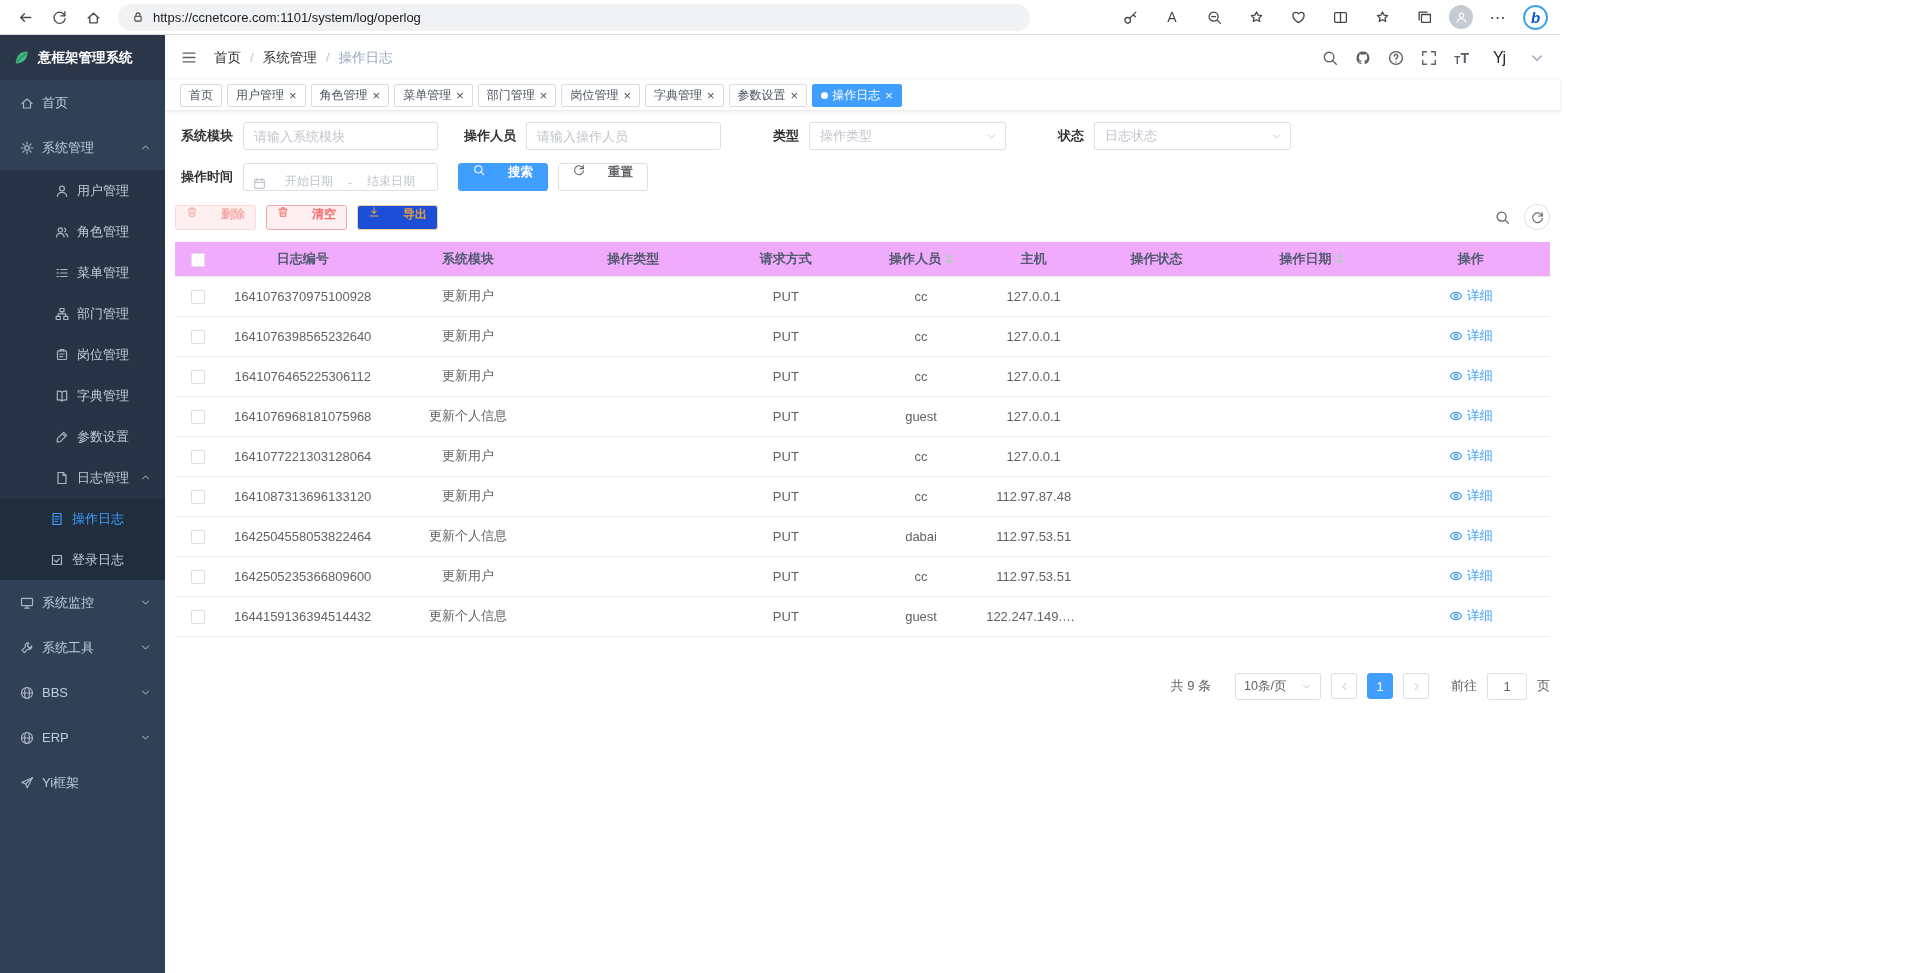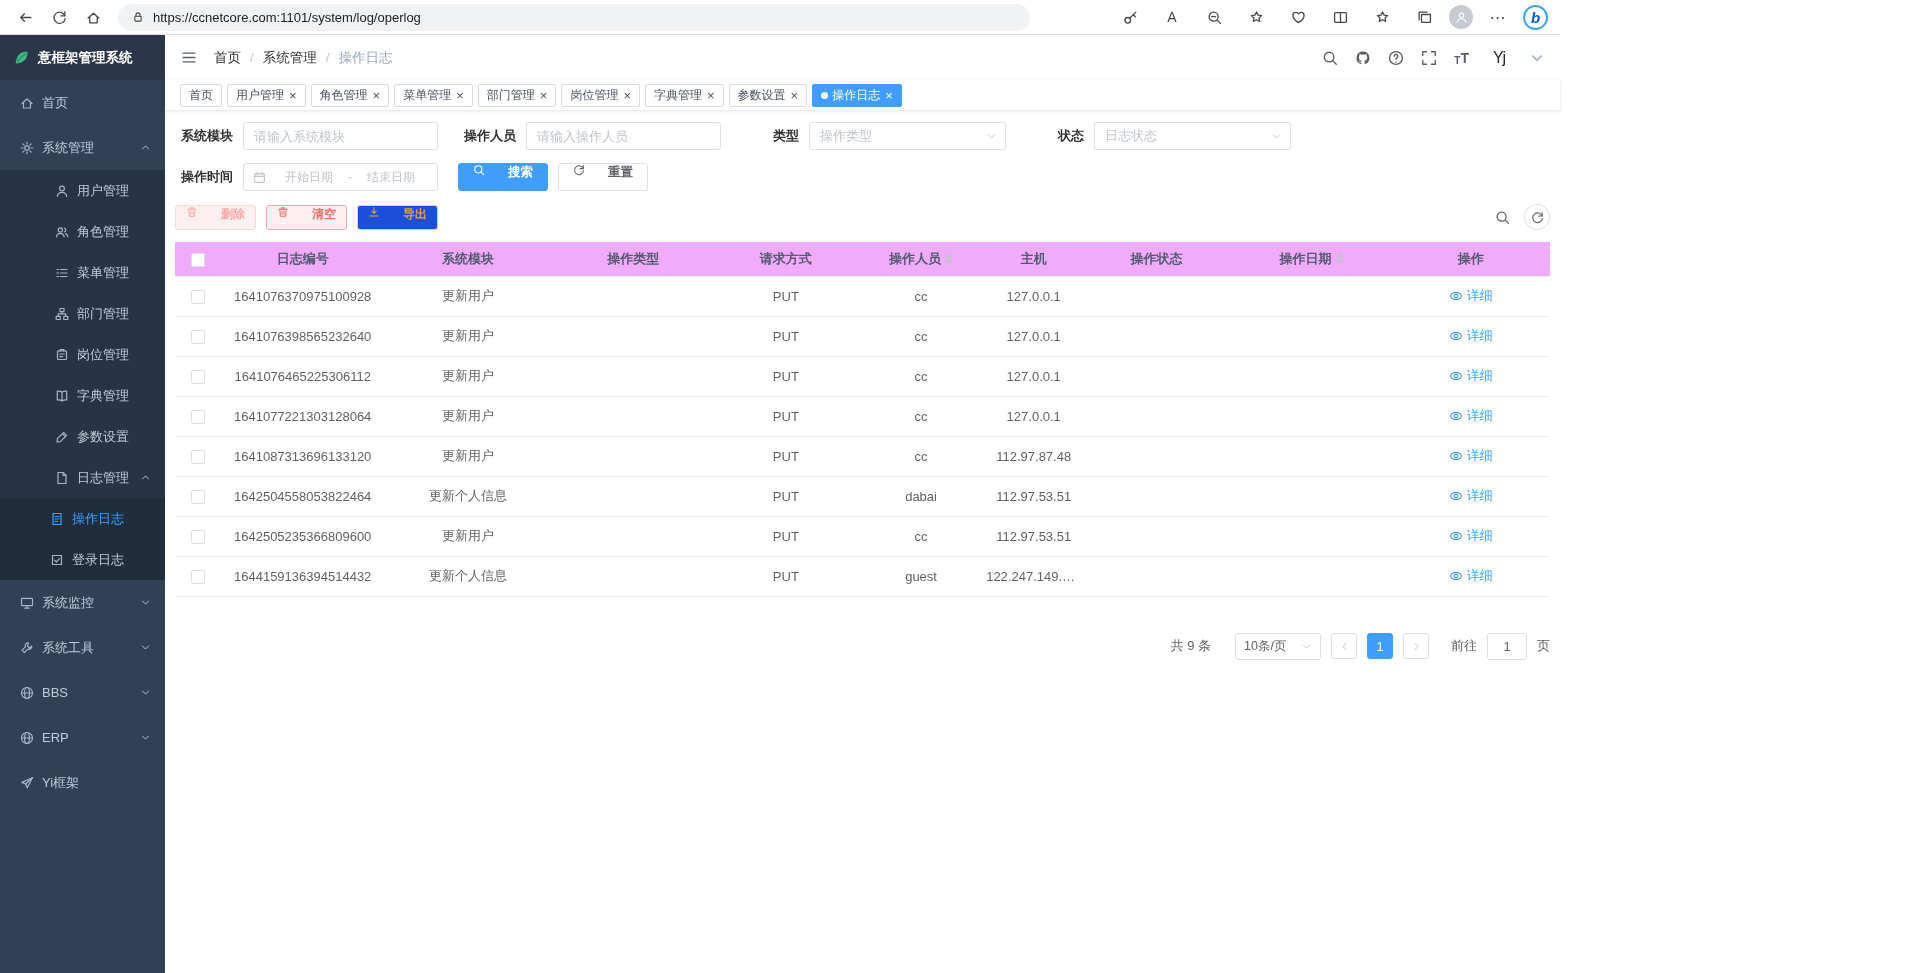--- a/index.html
+++ b/index.html
@@ -86,21 +86,21 @@
   .f-label { width:58px; text-align:right; margin-right:10px; font-size:13px; font-weight:700;
     color:#303133; flex-shrink:0; white-space:nowrap; }
   .f-input { width:195px; height:28px; border:1px solid #dcdfe6; border-radius:3px;
     padding:0 10px; font-size:13px; color:#606266; outline:none; font-family:inherit; background:#fff; }
   .f-input::placeholder { color:#bfc4cc; }
   .f-select { width:197px; height:28px; border:1px solid #dcdfe6; border-radius:3px;
     display:flex; align-items:center; padding:0 8px 0 10px; font-size:13px; cursor:pointer; background:#fff; }
   .f-select .ph { color:#bfc4cc; flex:1; text-align:left; }
   .sel-caret { width:11px; height:11px; color:#c0c4cc; }
   .f-daterange { width:195px; height:28px; border:1px solid #dcdfe6; border-radius:3px;
-    display:flex; align-items:center; padding:0 9px; font-size:12px; color:#bfc4cc; cursor:pointer; background:#fff; }
+    display:flex; align-items:flex-end; padding:0 9px; font-size:12px; color:#bfc4cc; cursor:pointer; background:#fff; }
   .f-daterange .cal { width:13px; height:13px; color:#c0c4cc; margin-right:6px; }
   .f-daterange .ph { flex:1; text-align:center; }
   .f-daterange .sep2 { padding:0 2px; }
 
   .btn { display:inline-flex; gap:23px; border-radius:3px; border:1px solid #dcdfe6;
     background:#fff; color:#606266; font-size:12.5px; height:28px; padding:0 14px; cursor:pointer;
     font-family:inherit; white-space:nowrap;font-weight:bold; }
   .btn .ic { width:12px; height:12px; }
   .btn-primary { background:#409eff; border-color:#409eff; color:#fff; }
   .btn.ml { margin-left:20px; }
@@ -767,20 +767,40 @@
                       <svg viewBox="0 0 14 14">
                         <path d="M1.3 7S3.4 3.4 7 3.4 12.7 7 12.7 7 10.6 10.6 7 10.6 1.3 7 1.3 7z"></path>
                         <circle cx="7" cy="7" r="1.7"></circle>
                       </svg>
                     </span>
                     <span>详细</span>
                   </a></td>
               </tr>
               <tr>
                 <td><span class="checkbox"></span></td>
+                <td>1641076968181075968</td>
+                <td>更新个人信息</td>
+                <td></td>
+                <td>PUT</td>
+                <td>guest</td>
+                <td>127.0.0.1</td>
+                <td></td>
+                <td></td>
+                <td><a class="detail-link">
+                    <span class="ic">
+                      <svg viewBox="0 0 14 14">
+                        <path d="M1.3 7S3.4 3.4 7 3.4 12.7 7 12.7 7 10.6 10.6 7 10.6 1.3 7 1.3 7z"></path>
+                        <circle cx="7" cy="7" r="1.7"></circle>
+                      </svg>
+                    </span>
+                    <span>详细</span>
+                  </a></td>
+              </tr>
+              <tr>
+                <td><span class="checkbox"></span></td>
                 <td>1641077221303128064</td>
                 <td>更新用户</td>
                 <td></td>
                 <td>PUT</td>
                 <td>cc</td>
                 <td>127.0.0.1</td>
                 <td></td>
                 <td></td>
                 <td><a class="detail-link">
                     <span class="ic">

